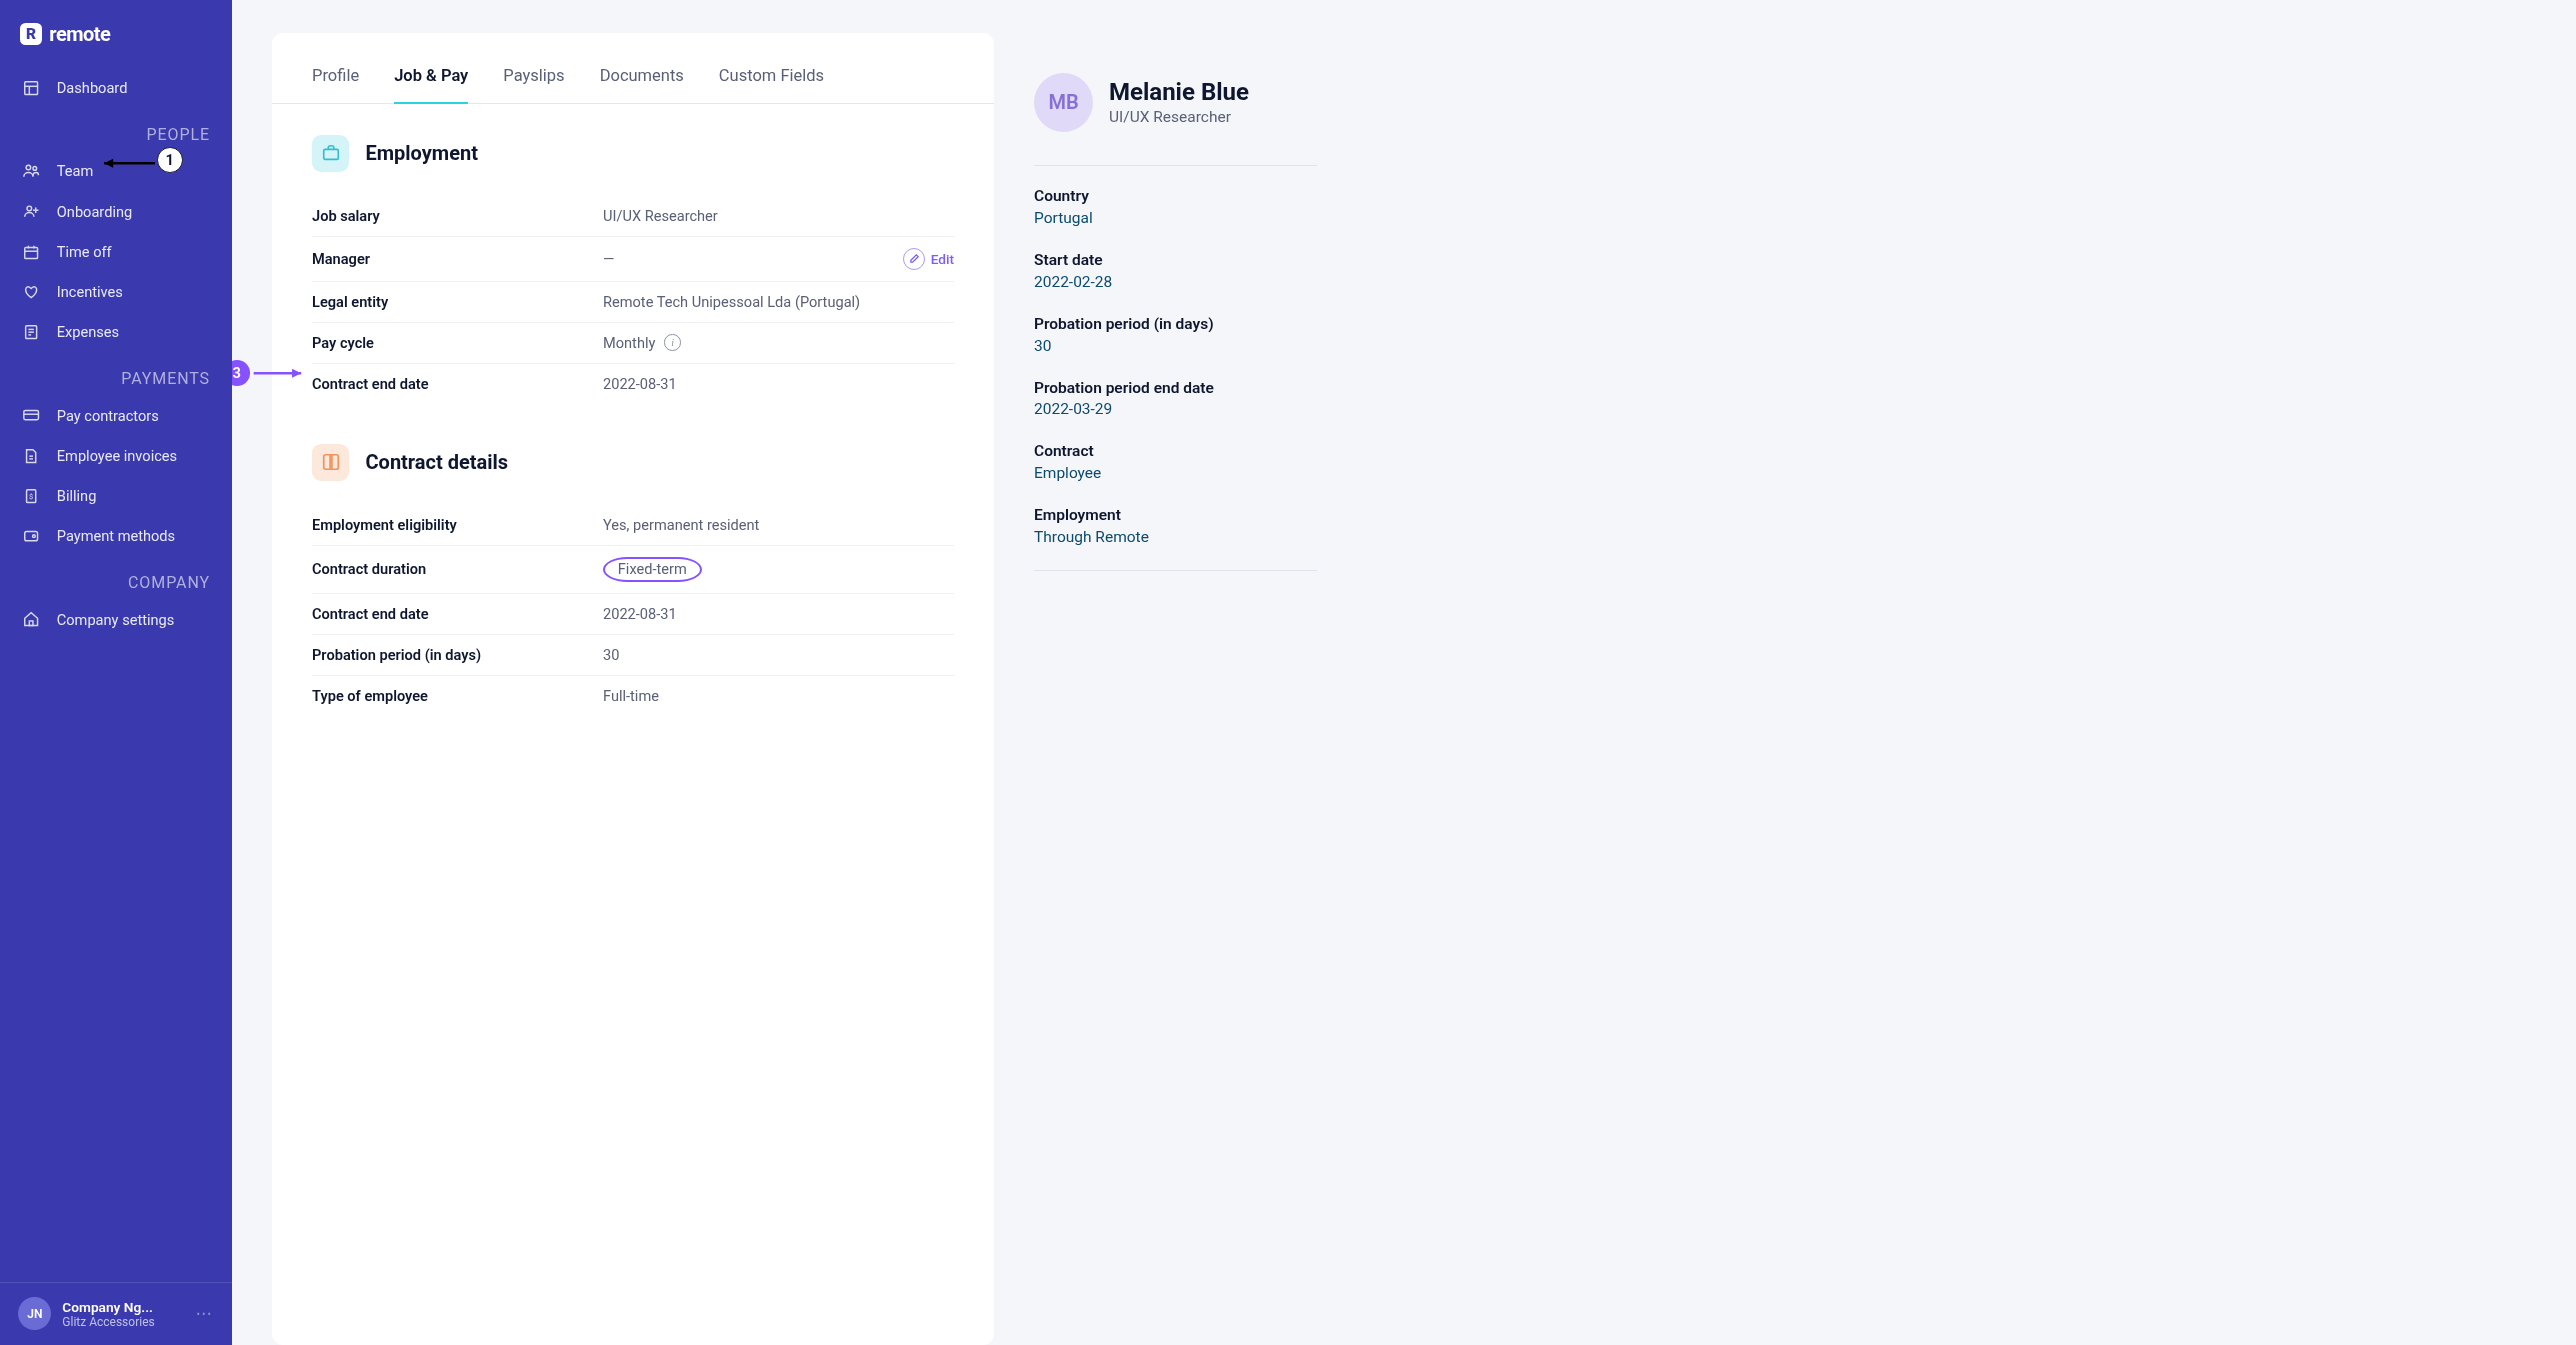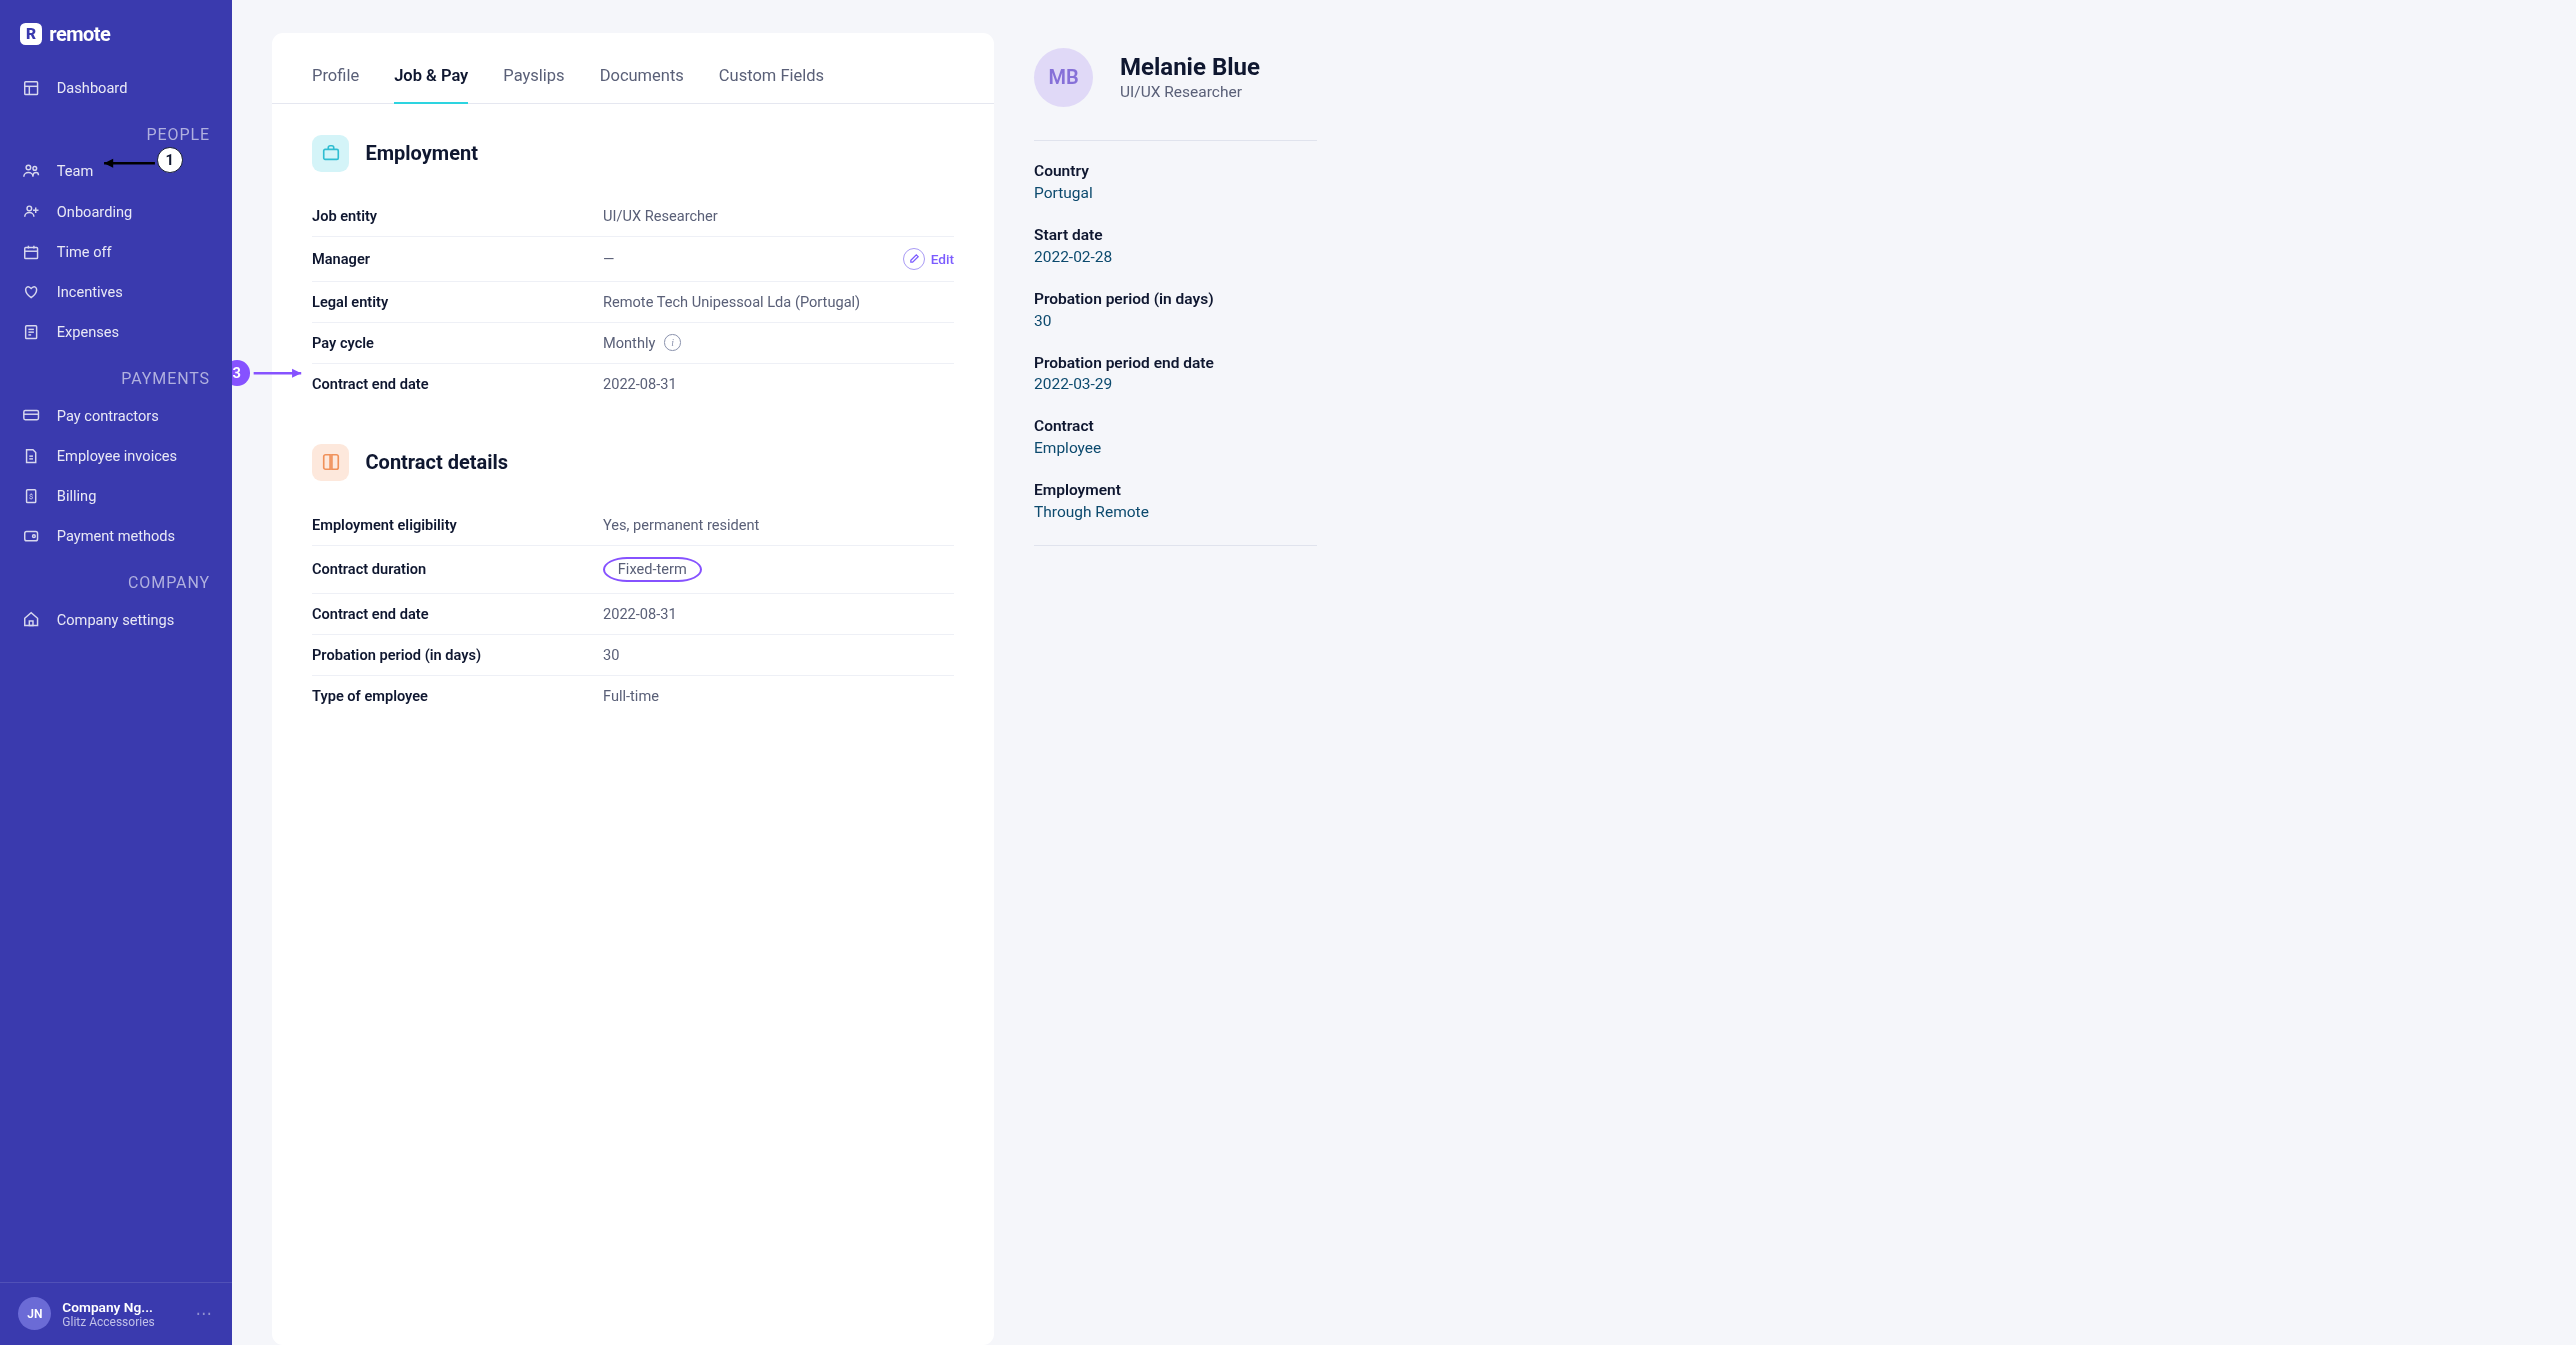--- a/index.html
+++ b/index.html
@@ -41,21 +41,21 @@
 .field-row { display: flex; align-items: center; padding: 11px 0; border-bottom: 0.9px solid #eef0f6; }
 .field-row:last-child { border-bottom: none; }
 .field-label { width: 291px; font-size: 14.6px; font-weight: 600; color: #0f1730; flex-shrink: 0; }
 .field-value { flex: 1; font-size: 14.6px; color: #5a6078; display: flex; align-items: center; gap: 9.1px; }
 .field-edit { margin-left: auto; display: flex; align-items: center; gap: 5.5px; color: #7c5cff; font-size: 13.7px; font-weight: 500; cursor: pointer; }
 .edit-icon-circle { width: 22px; height: 22px; border: 1.4px solid #a89af5; border-radius: 50%; display: flex; align-items: center; justify-content: center; color: #7c5cff; }
 .info-icon { width: 16.5px; height: 16.5px; border: 1.4px solid #8a92ad; border-radius: 50%; display: inline-flex; align-items: center; justify-content: center; font-size: 10px; color: #8a92ad; font-style: italic; font-family: serif; }
 
 
 .side-panel { width: 283px; padding: 14.6px 0 0 0; }
-.profile-header { display: flex; align-items: center; gap: 27px; margin-bottom: 33px; }
+.profile-header { display: flex; align-items: center; gap: 16px; margin-bottom: 33px; margin-top: 25px; }
 .profile-avatar { width: 59px; height: 59px; border-radius: 50%; background: #e0d9f7; color: #8670d8; display: flex; align-items: center; justify-content: center; font-size: 20px; font-weight: 600; }
 .profile-name { font-size: 24px; font-weight: 700; color: #0f1730; margin-bottom: 1.8px; }
 .profile-role { font-size: 15.5px; color: #5a6078; }
 
 .divider { height: 0.9px; background: #e0e3ed; margin-bottom: 22px; }
 
 .meta-group { margin-bottom: 24px; }
 .meta-label { font-size: 15.5px; font-weight: 600; color: #0f1730; margin-bottom: 3.7px; }
 .meta-value { font-size: 15.5px; color: #0c4a6e; }
 
@@ -235,21 +235,21 @@
         <div class="section-icon teal">
           <svg width="20" height="20" viewBox="0 0 22 22" fill="none" stroke="currentColor" stroke-width="1.8">
               <rect x="3" y="7" width="16" height="11" rx="1.5"></rect>
               <path d="M8 7V5a2 2 0 012-2h2a2 2 0 012 2v2"></path>
             </svg>
         </div>
         <div class="section-title">Employment</div>
       </div>
 
       <div class="field-row">
-        <div class="field-label">Job entity</div>
+        <div class="field-label">Job salary</div>
         <div class="field-value">UI/UX Researcher</div>
       </div>
       <div class="field-row">
         <div class="field-label">Manager</div>
         <div class="field-value">
           <span>—</span>
           <span class="field-edit">
             <span class="edit-icon-circle">
               <svg width="11" height="11" viewBox="0 0 12 12" fill="none" stroke="currentColor" stroke-width="1.4">
                   <path d="M8 2l2 2-6 6H2V8l6-6z"></path>

